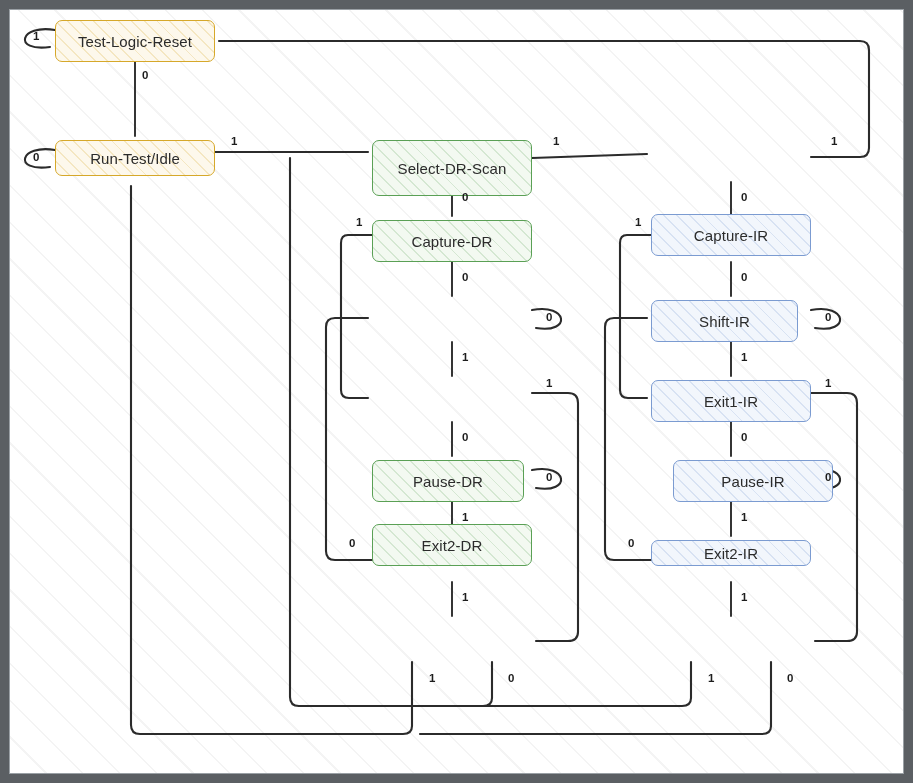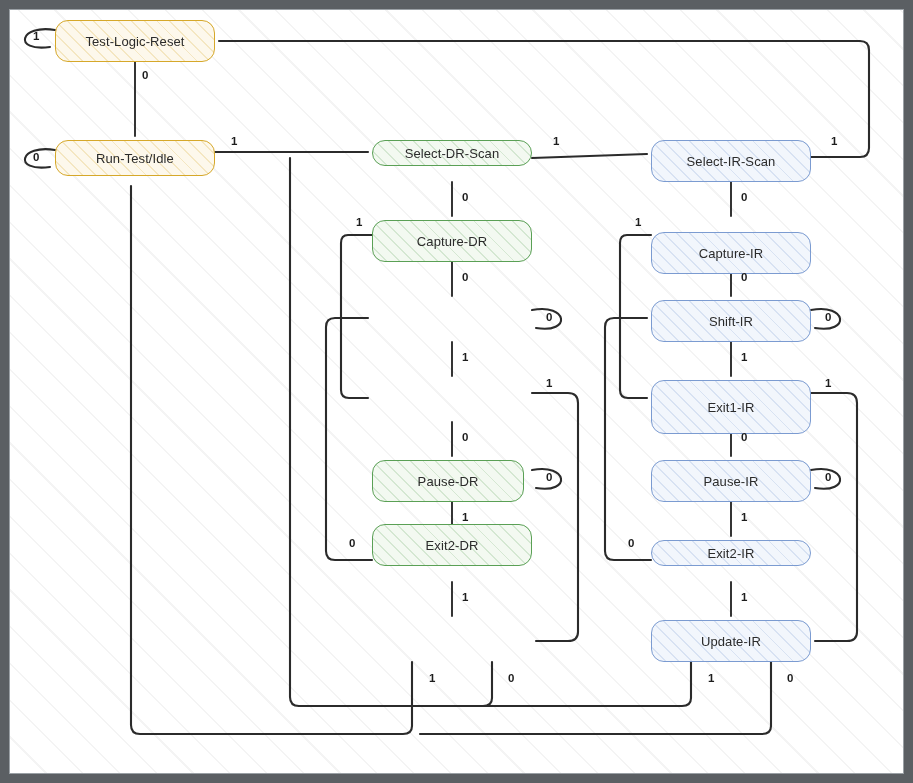--- a/index.html
+++ b/index.html
@@ -38,23 +38,23 @@
         rgba(0,0,0,0) 1.6px,
         rgba(0,0,0,0) 26px);
     z-index:0;
   }
   #edges{position:absolute;left:0;top:0;width:913px;height:783px;z-index:10;}
   #nodes{position:absolute;left:0;top:0;width:913px;height:783px;z-index:20;}
 
   .node{
     position:absolute;
     box-sizing:border-box;
-    border-radius:13px;
+    border-radius:7px;
     display:flex;align-items:center;justify-content:center;
-    font-size:13px;
+    font-size:15px;
     color:#2b2b2b;
     letter-spacing:.1px;
     white-space:nowrap;
     background-repeat:repeat;
   }
   .node.yellow{
     border:1.6px solid #d6a82a;
     background-color:#fdf8ec;
     background-image:repeating-linear-gradient(45deg,
       rgba(214,168,42,0.22) 0px, rgba(214,168,42,0.22) 1.3px,
@@ -163,32 +163,30 @@
 
       <path d="M771,662 L771,726 Q771,734 762,734 L420,734"></path>
     </g>
   </svg>
 
   <div id="nodes">
 
     <div class="node yellow" style="left:55px;top:20px;width:160px;height:42px;">Test-Logic-Reset</div>
     <div class="node yellow" style="left:55px;top:140px;width:160px;height:36px;">Run-Test/Idle</div>
 
-    <div class="node green" style="left:372px;top:140px;width:160px;height:26px;">Select-DR-Scan</div>
+    <div class="node green" style="left:372px;top:140px;width:160px;height:56px;">Select-DR-Scan</div>
     <div class="node green" style="left:372px;top:220px;width:160px;height:42px;">Capture-DR</div>
     <div class="node green" style="left:372px;top:460px;width:152px;height:42px;">Pause-DR</div>
     <div class="node green" style="left:372px;top:524px;width:160px;height:42px;">Exit2-DR</div>
 
-    <div class="node blue" style="left:651px;top:140px;width:160px;height:42px;">Select-IR-Scan</div>
-    <div class="node blue" style="left:651px;top:232px;width:160px;height:42px;">Capture-IR</div>
-    <div class="node blue" style="left:651px;top:300px;width:160px;height:42px;">Shift-IR</div>
-    <div class="node blue" style="left:651px;top:380px;width:160px;height:54px;">Exit1-IR</div>
-    <div class="node blue" style="left:651px;top:460px;width:160px;height:42px;">Pause-IR</div>
+    <div class="node blue" style="left:651px;top:214px;width:160px;height:42px;">Capture-IR</div>
+    <div class="node blue" style="left:651px;top:300px;width:147px;height:42px;">Shift-IR</div>
+    <div class="node blue" style="left:651px;top:380px;width:160px;height:42px;">Exit1-IR</div>
+    <div class="node blue" style="left:673px;top:460px;width:160px;height:42px;">Pause-IR</div>
     <div class="node blue" style="left:651px;top:540px;width:160px;height:26px;">Exit2-IR</div>
-    <div class="node blue" style="left:651px;top:620px;width:160px;height:42px;">Update-IR</div>
 
     <div class="elabel" style="left:33px;top:31px;">1</div>
     <div class="elabel" style="left:142px;top:70px;">0</div>
     <div class="elabel" style="left:33px;top:152px;">0</div>
     <div class="elabel" style="left:231px;top:136px;">1</div>
 
     <div class="elabel" style="left:462px;top:192px;">0</div>
     <div class="elabel" style="left:553px;top:136px;">1</div>
     <div class="elabel" style="left:462px;top:272px;">0</div>
     <div class="elabel" style="left:356px;top:217px;">1</div>

